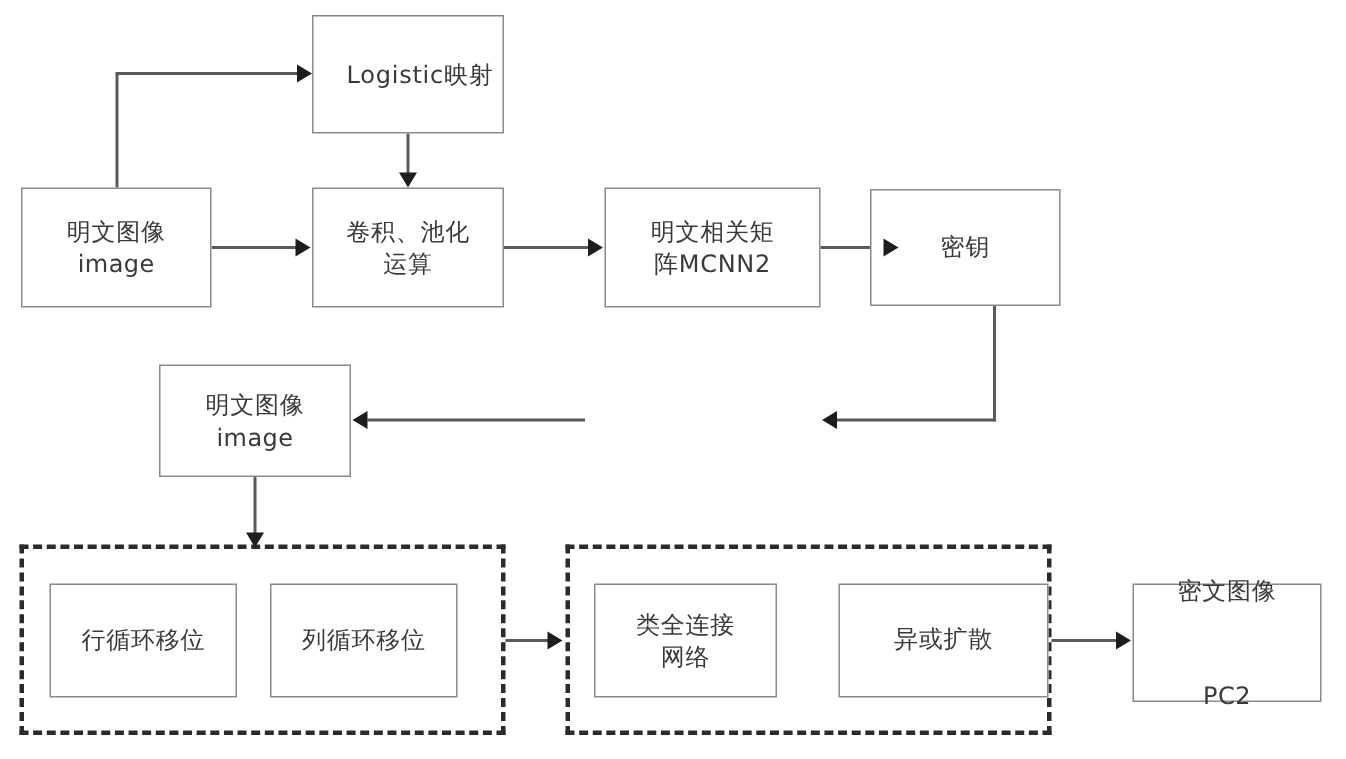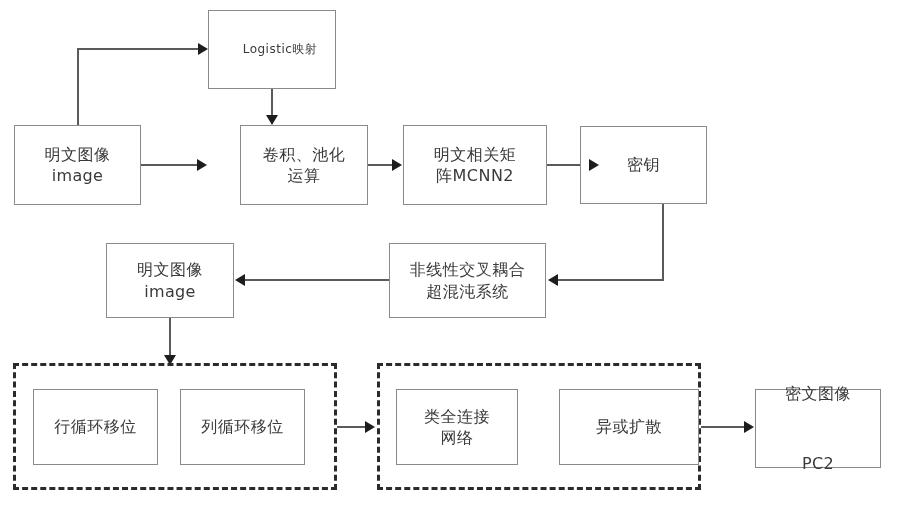--- a/index.html
+++ b/index.html
@@ -33,21 +33,21 @@
   }
   .node .l1 {
     font-size: 16px;
     letter-spacing: 0.5px;
   }
   .node .l2 {
     font-size: 16px;
     letter-spacing: 0.3px;
   }
   .node.latin .l1 {
-    font-size: 12px;
+    font-size: 16px;
     margin-left: 16px;
   }
   .group-dashed {
     position: absolute;
     box-sizing: border-box;
     border: 3px dashed #2b2b2b;
     background: transparent;
     z-index: 2;
   }
   .edge {
@@ -86,43 +86,39 @@
 
   <div class="node latin" style="left:208px; top:10px; width:128px; height:79px;">
     <div class="l1">Logistic映射</div>
   </div>
 
   <div class="node" style="left:14px; top:125px; width:127px; height:80px;">
     <div class="l1">明文图像</div>
     <div class="l2">image</div>
   </div>
 
-  <div class="node" style="left:208px; top:125px; width:128px; height:80px;margin-left:32px;">
+  <div class="node" style="left:208px; top:125px; width:128px; height:80px;">
     <div class="l1">卷积、池化</div>
     <div class="l1">运算</div>
   </div>
 
   <div class="node" style="left:403px; top:125px; width:144px; height:80px;">
     <div class="l1">明文相关矩</div>
     <div class="l1">阵MCNN2</div>
   </div>
 
   <div class="node" style="left:580px; top:126px; width:127px; height:78px;">
     <div class="l1">密钥</div>
   </div>
 
   <div class="node" style="left:106px; top:243px; width:128px; height:75px;">
     <div class="l1">明文图像</div>
     <div class="l2">image</div>
   </div>
 
-  <div class="node" style="left:389px; top:243px; width:157px; height:75px;">
-    <div class="l1">非线性交叉耦合</div>
-    <div class="l1">超混沌系统</div>
-  </div>
 
   <div class="group-dashed" style="left:13px; top:363px; width:324px; height:127px;"></div>
 
   <div class="group-dashed" style="left:377px; top:363px; width:324px; height:127px;"></div>
 
   <div class="node" style="left:33px; top:389px; width:125px; height:76px;">
     <div class="l1">行循环移位</div>
   </div>
 
   <div class="node" style="left:180px; top:389px; width:125px; height:76px;">

